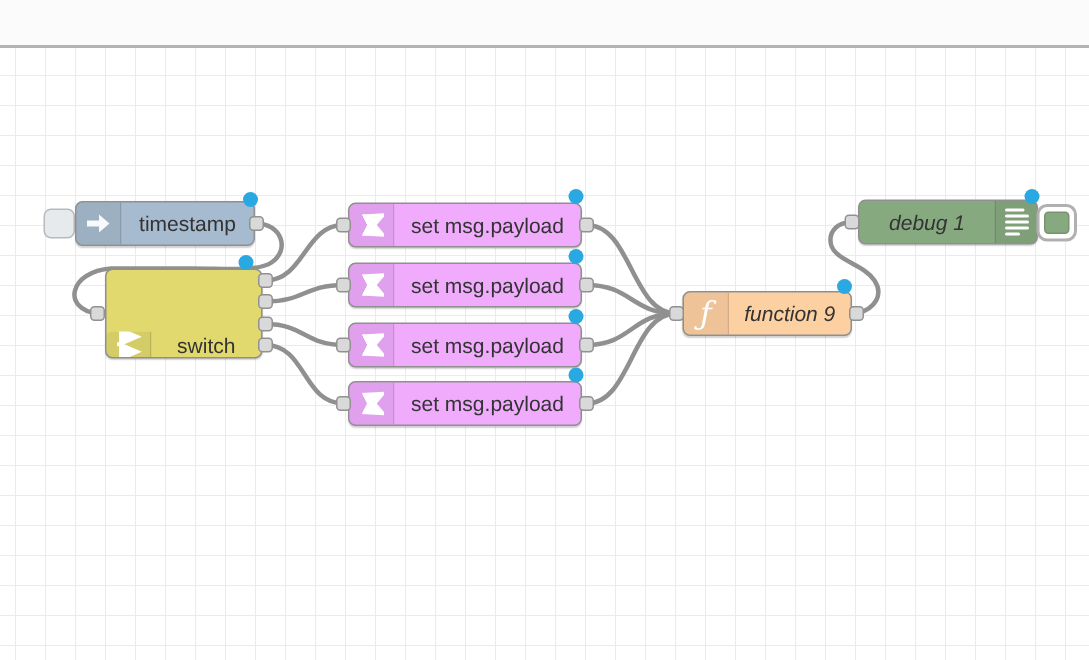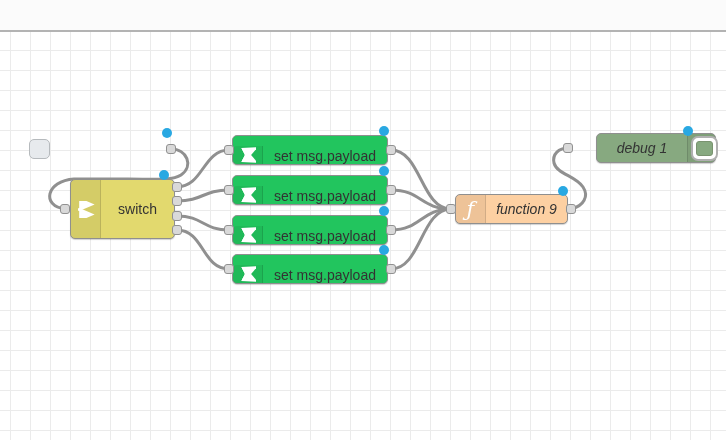--- a/index.html
+++ b/index.html
@@ -6,25 +6,25 @@
   .window{position:relative;width:726px;height:440px;overflow:hidden;background:#fff;}
   .topbar{position:absolute;left:0;top:0;width:726px;height:30px;background:#fbfbfb;border-bottom:2px solid #b3b3b3;box-sizing:content-box;}
   .canvas{position:absolute;left:0;top:32px;width:726px;height:408px;background:#fff;
     background-image:linear-gradient(to right,#ebebeb 1px,transparent 1px),linear-gradient(to bottom,#ebebeb 1px,transparent 1px);
     background-size:20px 20px;background-position:10px 18px;}
   svg.wires{position:absolute;left:0;top:0;width:726px;height:440px;pointer-events:none;}
   svg.wires path.wire{stroke:#909090;stroke-width:3;fill:none;stroke-linecap:round;}
   .node{position:absolute;border:1px solid #8f8f8f;border-radius:5px;box-sizing:border-box;
         display:flex;align-items:stretch;box-shadow:0 1px 1px rgba(0,0,0,0.18);}
   .n-timestamp{left:50px;top:134px;width:120px;height:30px;background:#a6bbcf;}
-  .n-switch{left:70px;top:179px;width:105px;height:60px;background:#e2d96e;}
-  .n-change{left:232px;width:156px;height:30px;background:#22c55e;align-items:flex-end;}
+  .n-switch{left:70px;top:179px;width:105px;height:60px;background:#e2d96e;align-items:flex-end;}
+  .n-change{left:232px;width:156px;height:30px;background:#f0abfc;}
   .n-change1{top:135px;} .n-change2{top:175px;} .n-change3{top:215px;} .n-change4{top:254px;}
   .n-function{left:455px;top:194px;width:113px;height:30px;background:#fdd0a2;}
-  .n-debug{left:572px;top:133px;width:120px;height:30px;background:#87a980;margin-left:24px;}
+  .n-debug{left:572px;top:133px;width:120px;height:30px;background:#87a980;}
   .icon-sec{width:29px;flex:0 0 29px;background:rgba(0,0,0,0.06);border-right:1px solid rgba(0,0,0,0.12);
             display:flex;align-items:center;justify-content:center;border-radius:4px 0 0 4px;}
   .icon-sec.right{border-right:none;border-left:1px solid rgba(0,0,0,0.12);border-radius:0 4px 4px 0;flex:0 0 27px;width:27px;}
   .nlabel{flex:1;display:flex;align-items:center;justify-content:center;font-size:14px;color:#333;white-space:nowrap;overflow:hidden;}
   .nlabel.it{font-style:italic;}
   .port{position:absolute;width:10px;height:10px;background:#d9d9d9;border:1px solid #919191;border-radius:3px;box-sizing:border-box;}
   .dot{position:absolute;width:10px;height:10px;border-radius:50%;background:#29a8e2;}
   .inject-btn{position:absolute;left:29px;top:139px;width:21px;height:20px;background:#e7eaed;border:1px solid #b6babd;border-radius:5px;box-sizing:border-box;}
   .dbg-toggle{position:absolute;left:691px;top:136px;width:27px;height:25px;background:#fff;border:2px solid #b0b0b0;border-radius:7px;box-sizing:border-box;display:flex;align-items:center;justify-content:center;}
   .dbg-toggle .inner{width:15px;height:13px;background:#87a980;border:1px solid #79936f;border-radius:3px;}
@@ -51,20 +51,28 @@
     <path class="wire" d="M177,216 C203,216 203,230 229,230"></path>
     <path class="wire" d="M177,230 C204,230 202,269 229,269"></path>
     <path class="wire" d="M391,150 C421,150 421,209 451,209"></path>
     <path class="wire" d="M391,190 C421,190 421,209 451,209"></path>
     <path class="wire" d="M391,230 C421,230 421,209 451,209"></path>
     <path class="wire" d="M391,269 C421,269 421,209 451,209"></path>
     <path class="wire" d="M571,209 C584,206 589,196 583,187 C576,176 557,174 554,163 C552,154 559,148 568,148"></path>
   </svg>
 
   <div class="inject-btn"></div>
+  <div class="node n-timestamp">
+    <div class="icon-sec">
+      <svg width="17" height="14" viewBox="0 0 17 14">
+        <path d="M1,5 h8 V1 l7,6 -7,6 V9 H1 z" fill="#fff" opacity="0.92"></path>
+      </svg>
+    </div>
+    <div class="nlabel">timestamp</div>
+  </div>
   <div class="port" style="left:166px;top:144px;"></div>
   <div class="dot" style="left:162px;top:128px;"></div>
 
   <div class="node n-switch">
     <div class="icon-sec">
       <svg width="18" height="17" viewBox="0 0 18 17">
         <path d="M1,8.5 C7,8.5 6,3.5 11,3.5" stroke="#fff" stroke-width="2.2" fill="none" marker-end="url(#ah)"></path>
         <path d="M1,8.5 C7,8.5 6,13.5 11,13.5" stroke="#fff" stroke-width="2.2" fill="none" marker-end="url(#ah)"></path>
       </svg>
     </div>

